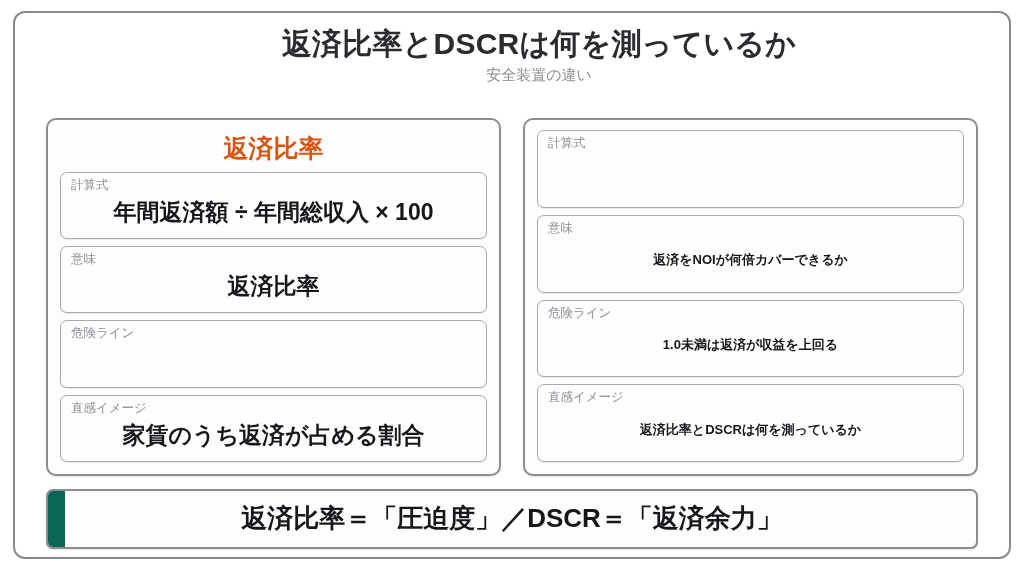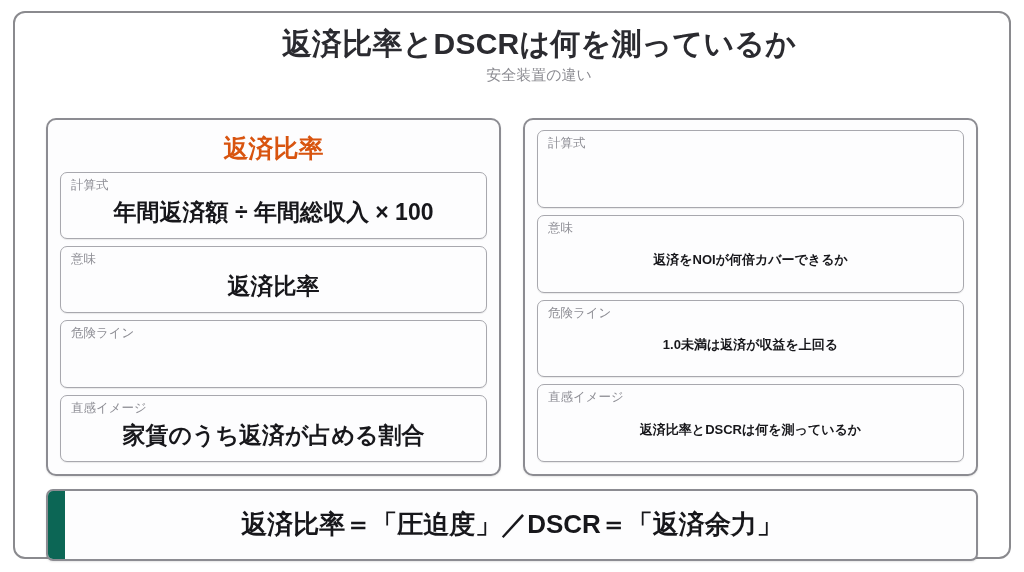--- a/index.html
+++ b/index.html
@@ -137,21 +137,21 @@
     justify-content: center;
   }
   .row-value.fit-narrow { font-size: 13px; }
 
   
   .footer-bar {
     position: absolute;
     left: 46px;
     top: 489px;
     width: 932px;
-    height: 72px;
+    height: 60px;
     box-sizing: border-box;
     border: 2px solid #8c8c92;
     border-radius: 7px;
     background: #fdfdfe;
     display: flex;
     align-items: stretch;
     overflow: hidden;
     box-shadow: 0 1px 2px rgba(0,0,0,0.10);
   }
   .footer-accent {

